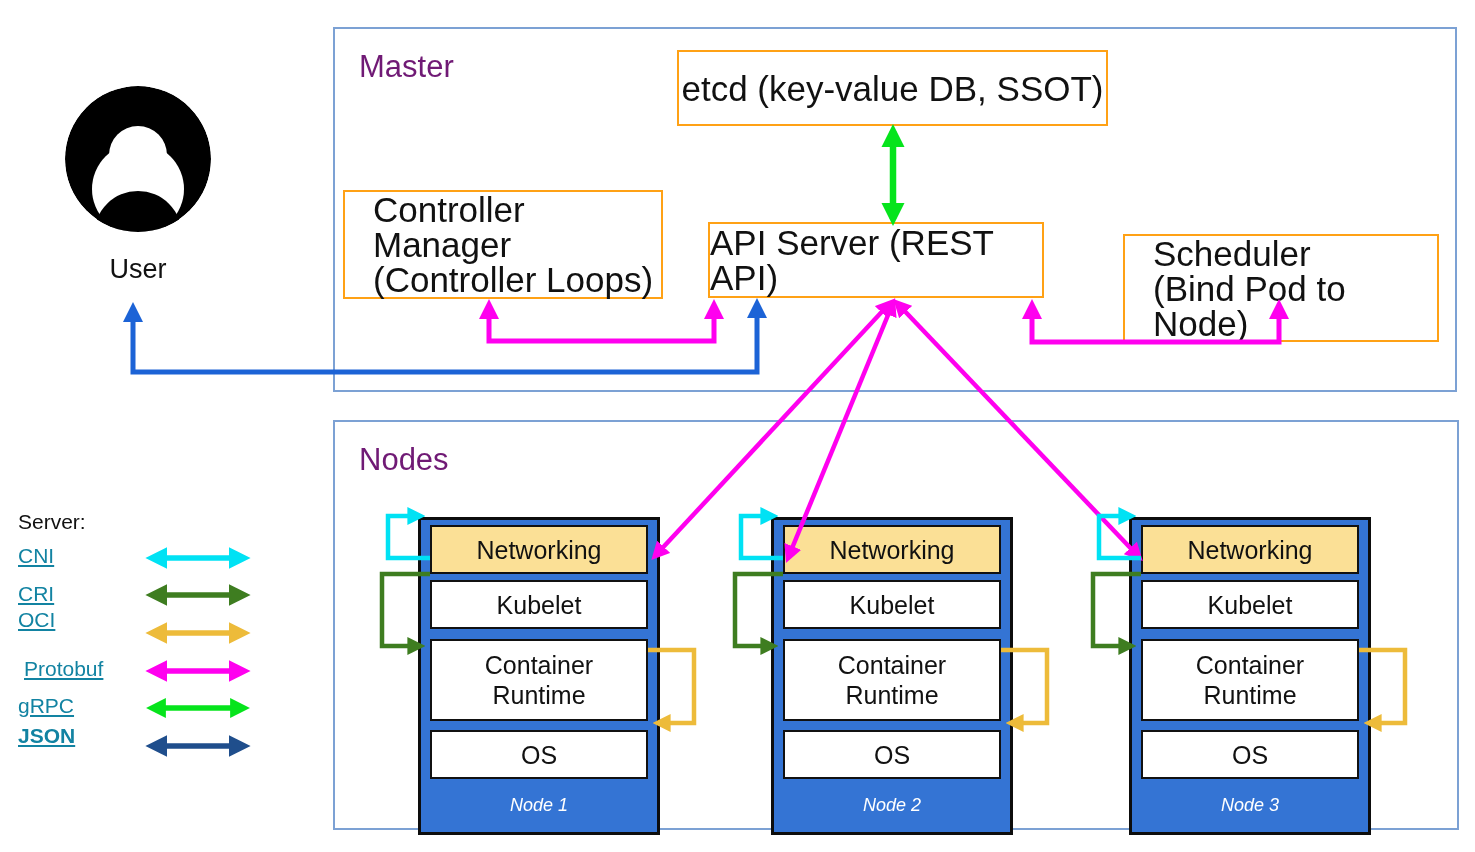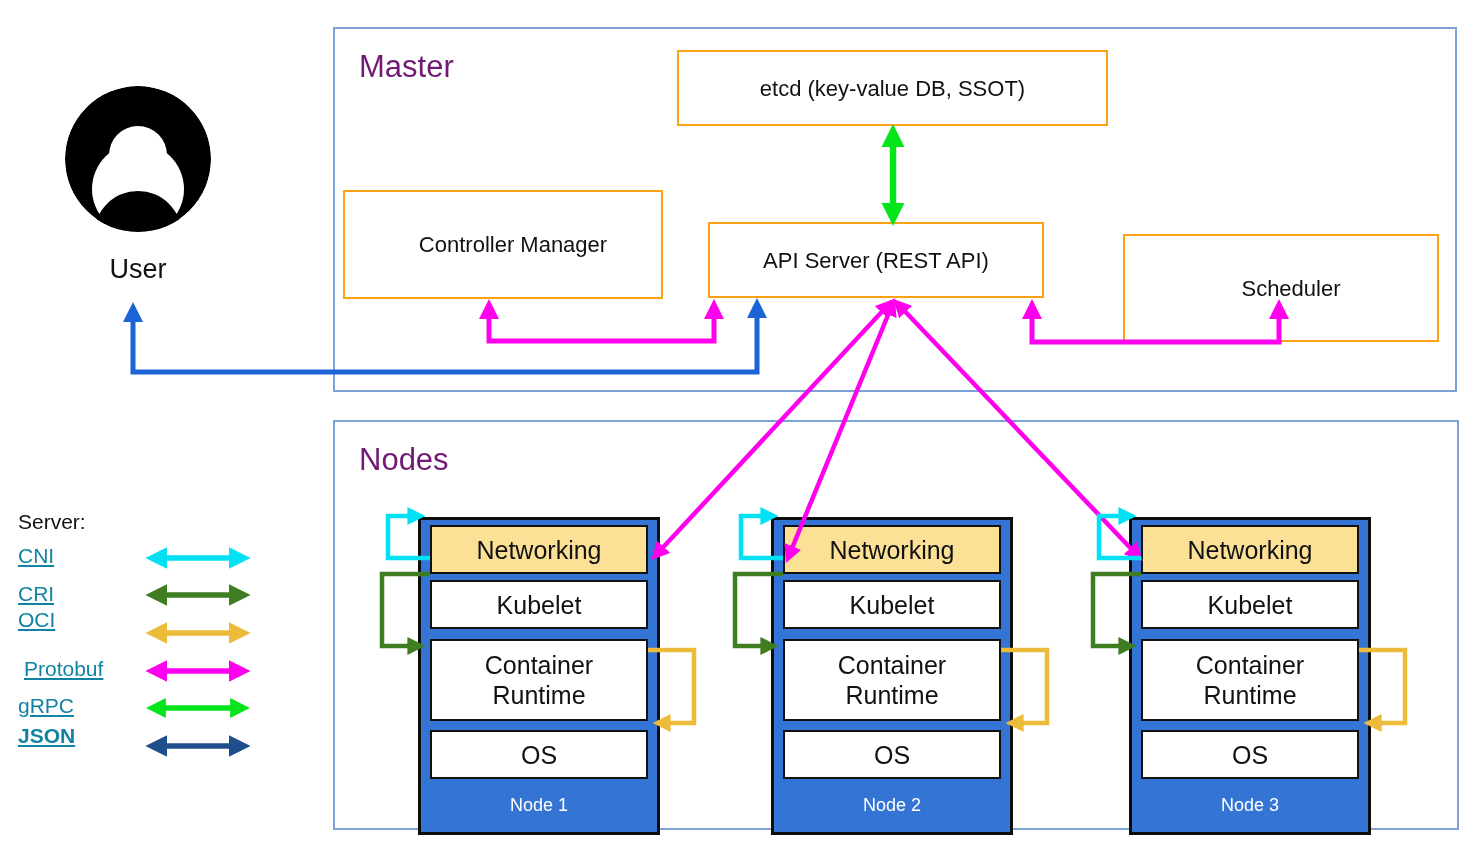--- a/index.html
+++ b/index.html
@@ -6,43 +6,43 @@
   .canvas{
     position:relative;width:1475px;height:852px;background:#ffffff;
     font-family:"Liberation Sans",sans-serif;color:#111;overflow:hidden;
   }
   
   .section-box{position:absolute;border:2px solid #7CA1D4;background:transparent;}
   .section-title{position:absolute;left:24px;top:20px;font-size:31px;color:#701a75;}
   
   .obox{
     position:absolute;border:2.5px solid #FFA115;background:#fff;
-    font-size:22px;color:#111;display:flex;align-items:center;justify-content:center;
+    font-size:35px;color:#111;display:flex;align-items:center;justify-content:center;
     box-sizing:border-box;line-height:35px;
   }
-  .obox.left-align{justify-content:center;padding-left:20px;}
+  .obox.left-align{justify-content:flex-end;padding-left:28px;}
   .obox .twolines{text-align:left;}
   
   .node{
     position:absolute;top:485px;width:242px;height:318px;background:#3474D4;
     border:3px solid #0d0d0d;box-sizing:border-box;margin-top:32px;
   }
   .layer{
     position:absolute;left:9px;right:9px;background:#ffffff;border:2.5px solid #111;
     box-sizing:border-box;display:flex;align-items:center;justify-content:center;
     font-size:25px;color:#111;text-align:center;line-height:30px;
   }
   .layer.networking{top:5px;height:49px;background:#FBE096;}
   .layer.kubelet{top:60px;height:49px;}
   .layer.cruntime{top:119px;height:82px;}
   .layer.cruntime span{display:inline-block;max-width:150px;}
   .layer.os{top:210px;height:49px;}
   .node-name{
     position:absolute;left:0;right:0;top:268px;height:34px;display:flex;
-    align-items:center;justify-content:center;color:#ffffff;font-size:18px;
+    align-items:center;justify-content:center;color:#ffffff;font-size:18px;font-style:italic;
   }
   
   .user-figure{position:absolute;left:63px;top:85px;width:150px;height:152px;}
   .user-label{
     position:absolute;left:63px;top:254px;width:150px;text-align:center;
     font-size:27px;color:#111;
   }
   
   .legend-title{position:absolute;left:18px;top:510px;font-size:21px;color:#111;}
   .legend-link{
@@ -61,30 +61,32 @@
     <div class="section-title">Master</div>
   </div>
 
   <div class="obox" style="left:677px;top:50px;width:431px;height:76px;">
     <span>etcd (key-value DB, SSOT)</span>
   </div>
 
   <div class="obox left-align" style="left:343px;top:190px;width:320px;height:109px;">
     <div class="twolines">
       <div>Controller Manager</div>
+      <div>(Controller Loops)</div>
     </div>
   </div>
 
   <div class="obox" style="left:708px;top:222px;width:336px;height:76px;">
     <span>API Server (REST API)</span>
   </div>
 
   <div class="obox left-align" style="left:1123px;top:190px;width:316px;height:108px;margin-top:44px;">
     <div class="twolines">
       <div>Scheduler</div>
+      <div>(Bind Pod to Node)</div>
     </div>
   </div>
 
   <div class="section-box" style="left:333px;top:420px;width:1122px;height:406px;">
     <div class="section-title">Nodes</div>
   </div>
 
   <div class="node" style="left:418px;">
     <div class="layer networking">
       <span>Networking</span>

